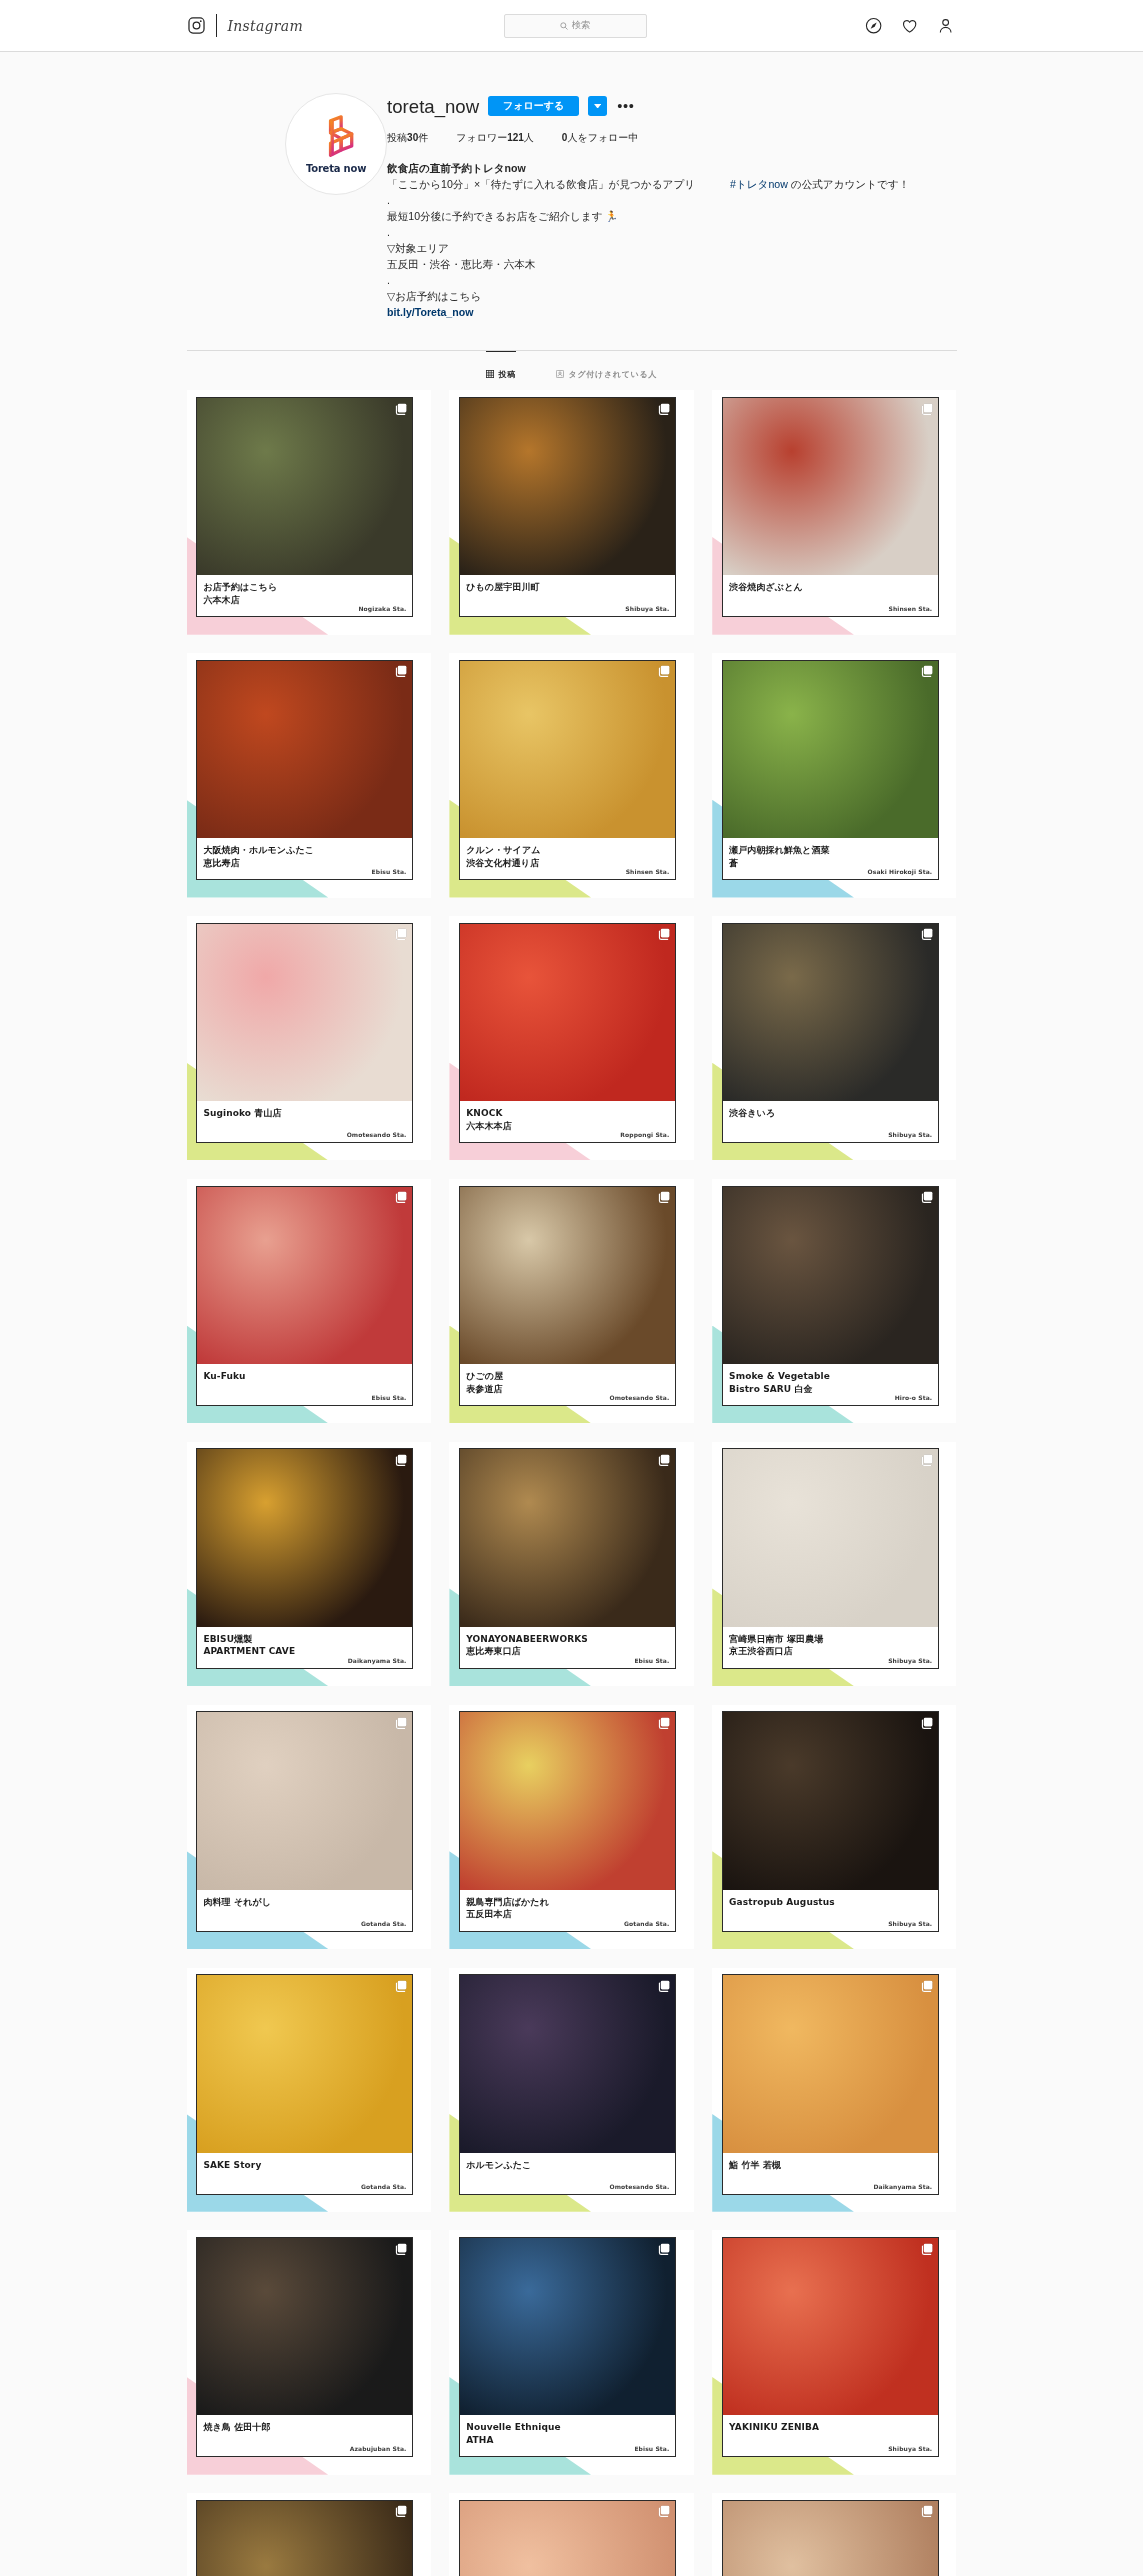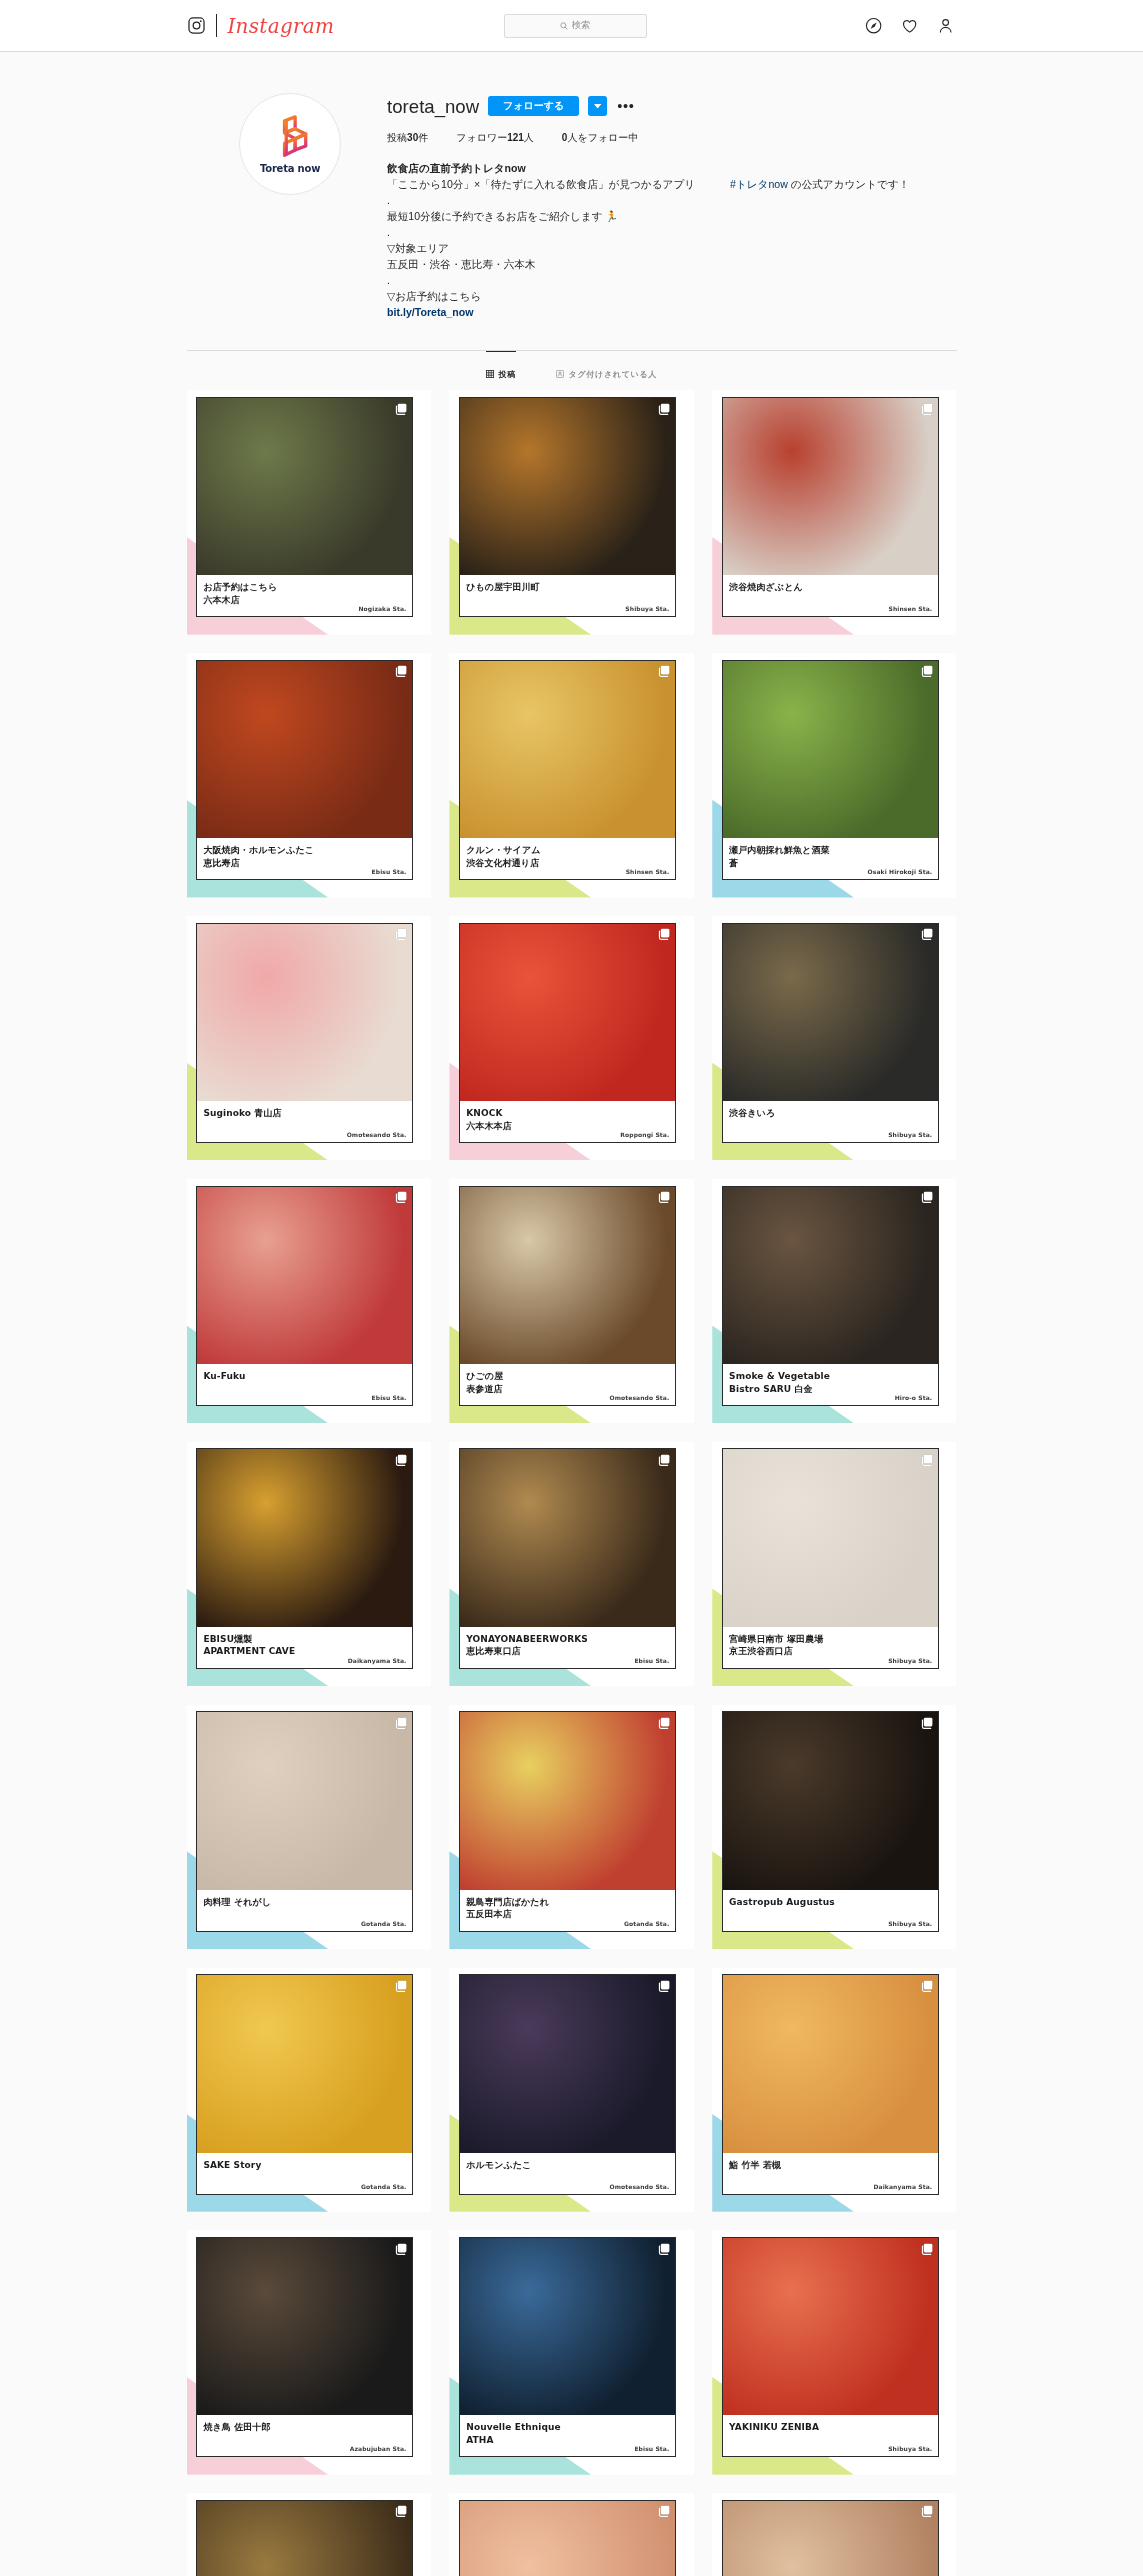--- a/index.html
+++ b/index.html
@@ -28,24 +28,24 @@
     height: 100%;
   }
   .nav-left { display: flex; align-items: center; gap: 0; width: 279px; }
   .ig-camera { width: 19px; height: 19px; display:block; }
   .nav-divider {
     width: 0.7px; height: 23px; background: #262626;
     margin: 0 10.6px; display:inline-block;
   }
   .ig-wordmark {
     font-family: "DejaVu Serif", "Liberation Serif", serif;
-    font-size: 20px;
+    font-size: 14px;
     font-style: italic;
     letter-spacing: 0.3px;
-    color: #ef4444;
+    color: #404040;
     line-height: 1;
   }
   .nav-center { flex: 0 0 auto; display: flex; justify-content: center; width: 219px;}
   .search-box {
     width: 143px; height: 24px;
     background: #fafafa;
     border: 0.7px solid #dbdbdb;
     border-radius: 2px;
     display: flex; align-items: center; justify-content: center;
     gap: 4px;
@@ -65,21 +65,21 @@
     margin: 0 auto;
     padding-top: 41px;
   }
 
   
   .profile {
     display: flex;
     padding: 0 0 0 6.6px;
     margin-bottom: 30.5px;
   }
-  .avatar-col { width: 194px; display: flex; justify-content: center; flex-shrink:0;}
+  .avatar-col { width: 194px; display: flex; justify-content: flex-end; flex-shrink:0;}
   .avatar {
     width: 102px; height: 102px; border-radius: 50%;
     background: #ffffff;
     border: 0.7px solid #e6e6e6;
     display: flex; flex-direction: column;
     align-items: center; justify-content: center;
     overflow: hidden;
   }
   .avatar svg { display:block; }
   .avatar-name {

